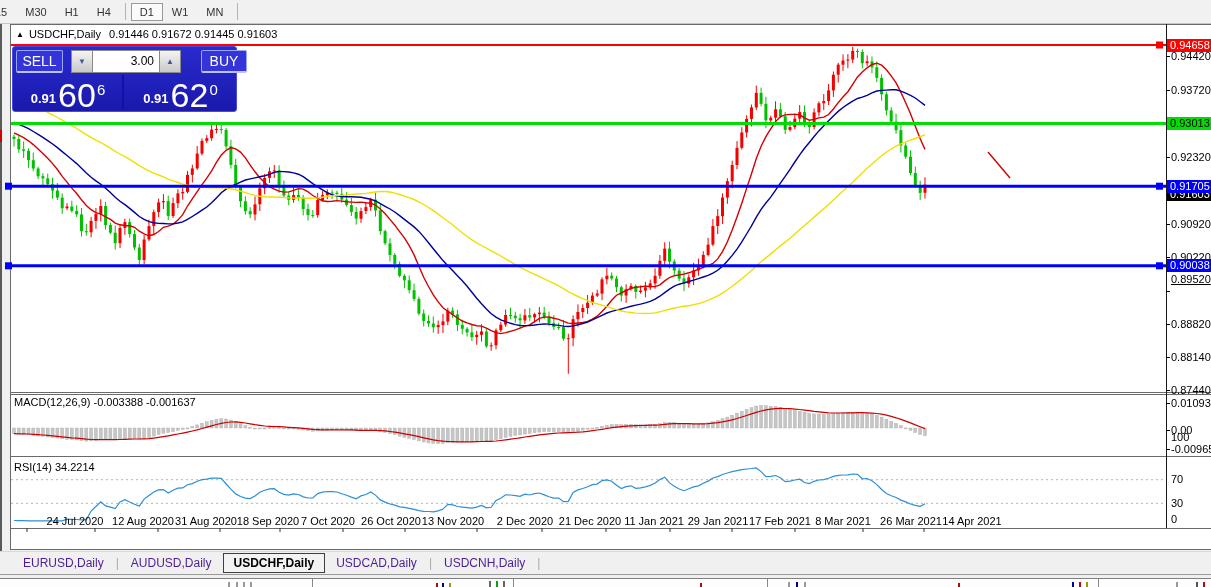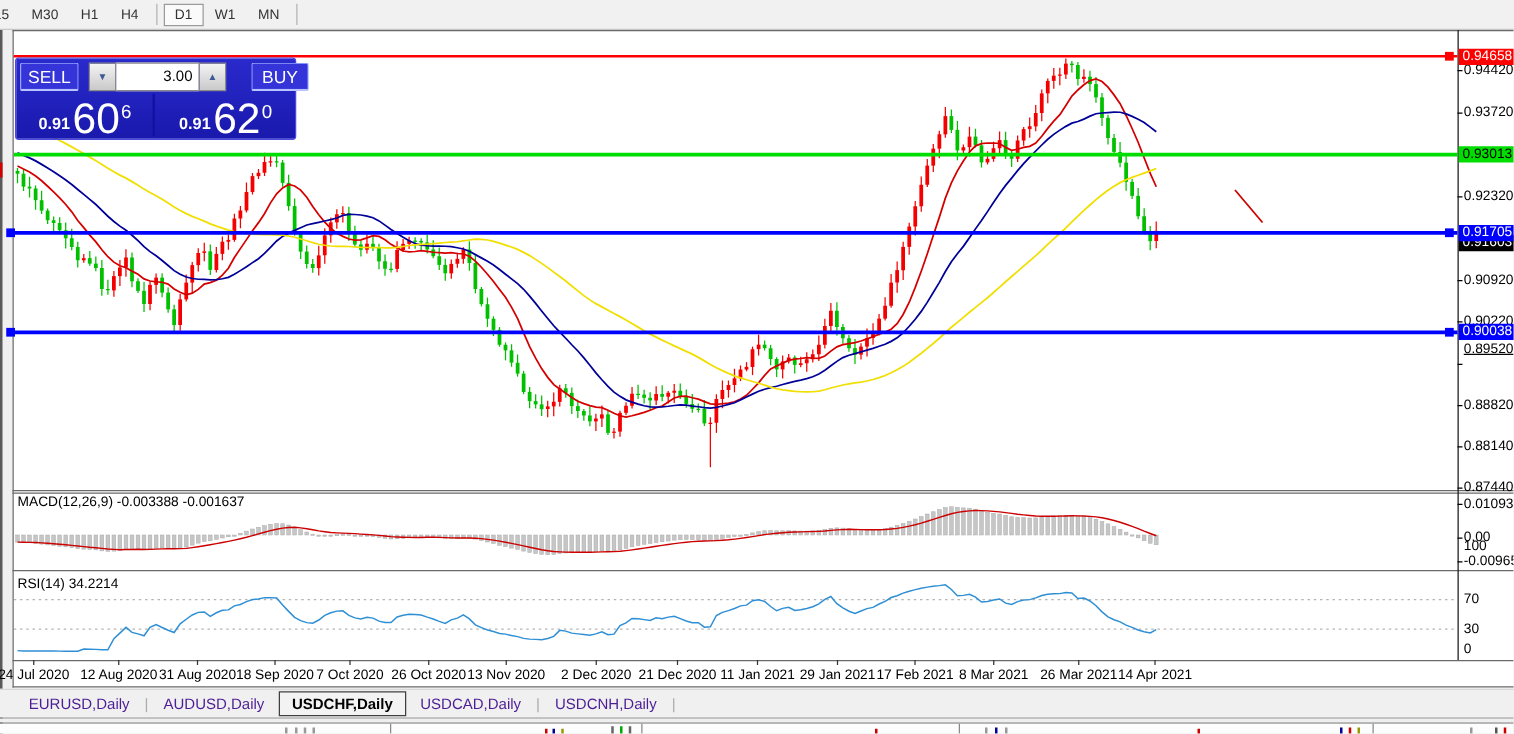--- a/index.html
+++ b/index.html
@@ -26,21 +26,21 @@
   #header{position:absolute;left:16px;top:28px;font-size:11px;color:#000;white-space:nowrap;}
   #header .arr{font-size:8px;vertical-align:1px;margin-right:5px;}
   #header .sym{margin-right:8px;}
 
   .indtitle{position:absolute;left:14px;font-size:11px;color:#000;white-space:nowrap;}
 
   .ptick{position:absolute;left:1171px;font-size:11px;color:#000;height:12px;line-height:12px;white-space:nowrap;}
   .ptickdash{position:absolute;left:1166px;width:4px;height:1px;background:#000;}
   .ptag{position:absolute;left:1167px;width:44px;height:13px;font-size:11px;line-height:13px;
         padding-left:3px;white-space:nowrap;}
-  .dtick{position:absolute;font-size:11px;color:#000;transform:translateX(-50%);white-space:nowrap;top:534px;}
+  .dtick{position:absolute;font-size:11px;color:#000;transform:translateX(-50%);white-space:nowrap;top:515px;margin-left:48px;}
 
   
   #tpanel{position:absolute;left:12px;top:46px;width:225px;height:66px;border-radius:3px;
           background:linear-gradient(#2a2acd,#1919ad);border:1px solid #4a4ae0;box-sizing:border-box;}
   .tbtn{position:absolute;top:3px;height:23px;background:#3434d8;border:1px solid #97a5ff;
         border-bottom:2px solid #b9c3ff;color:#fff;font-size:14px;text-align:center;line-height:20px;
         box-sizing:border-box;border-radius:2px;}
   .stepbtn{position:absolute;top:3px;width:22px;height:23px;background:linear-gradient(#f4f4f4,#c9c9c9);
            border:1px solid #8a8a8a;box-sizing:border-box;color:#3c5a96;font-size:8px;text-align:center;
            line-height:21px;}
@@ -710,20 +710,23 @@
       <line x1="477" y1="528" x2="477" y2="532" stroke="#333" stroke-width="1"></line>
       <line x1="542" y1="528" x2="542" y2="532" stroke="#333" stroke-width="1"></line>
       <line x1="606" y1="528" x2="606" y2="532" stroke="#333" stroke-width="1"></line>
       <line x1="670" y1="528" x2="670" y2="532" stroke="#333" stroke-width="1"></line>
       <line x1="732" y1="528" x2="732" y2="532" stroke="#333" stroke-width="1"></line>
       <line x1="795" y1="528" x2="795" y2="532" stroke="#333" stroke-width="1"></line>
       <line x1="863" y1="528" x2="863" y2="532" stroke="#333" stroke-width="1"></line>
       <line x1="924" y1="528" x2="924" y2="532" stroke="#333" stroke-width="1"></line>
     </svg>
 
+  <div id="header">
+    <span class="arr">▲</span><span class="sym">USDCHF,Daily</span><span>0.91446 0.91672 0.91445 0.91603</span>
+  </div>
 
   <div class="indtitle" style="top:396px">MACD(12,26,9) -0.003388 -0.001637</div>
   <div class="indtitle" style="top:461px">RSI(14) 34.2214</div>
 
   <div id="axis-labels">
       <div class="ptickdash" style="top: 56px;"></div>
       <div class="ptick" style="top: 50px;">0.94420</div>
       <div class="ptickdash" style="top: 90px;"></div>
       <div class="ptick" style="top: 84px;">0.93720</div>
       <div class="ptickdash" style="top: 157px;"></div>

